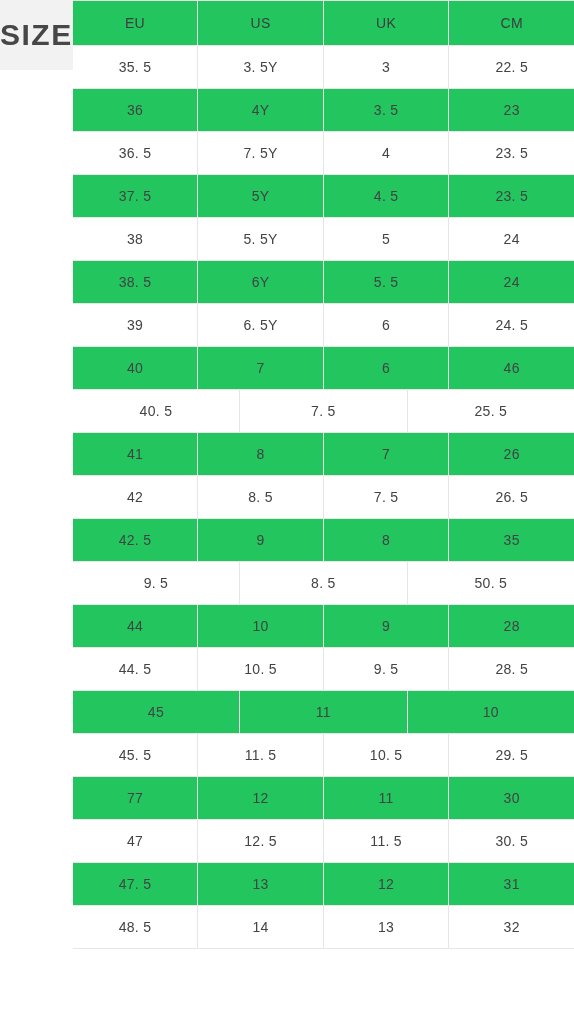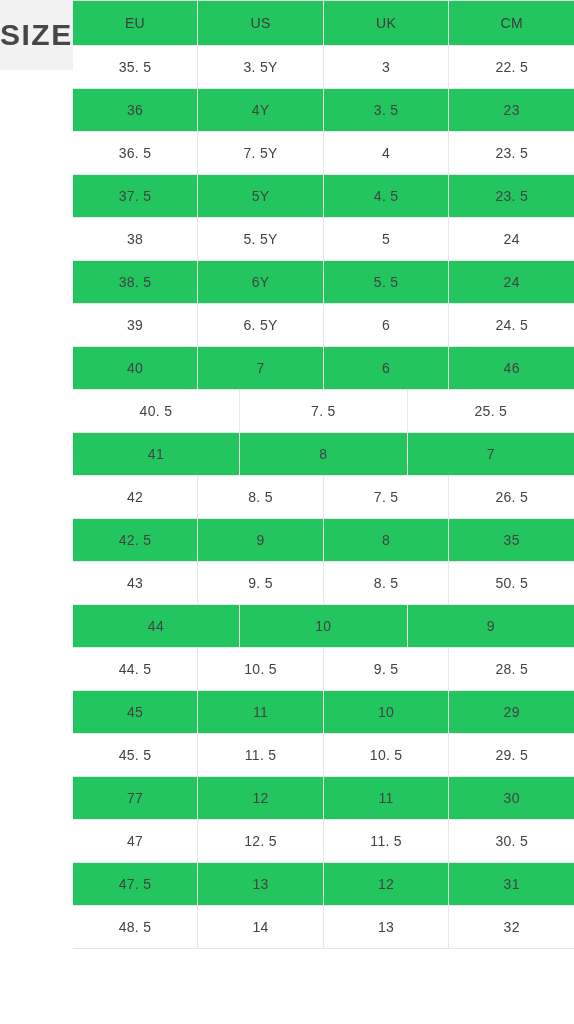--- a/index.html
+++ b/index.html
@@ -158,55 +158,55 @@
         </div>
         <div class="row data-row">
           <div class="cell">40. 5</div>
           <div class="cell">7. 5</div>
           <div class="cell">25. 5</div>
         </div>
         <div class="row data-row striped">
           <div class="cell">41</div>
           <div class="cell">8</div>
           <div class="cell">7</div>
+          <div class="cell">26</div>
         </div>
         <div class="row data-row">
           <div class="cell">42</div>
           <div class="cell">8. 5</div>
           <div class="cell">7. 5</div>
           <div class="cell">26. 5</div>
         </div>
         <div class="row data-row striped">
           <div class="cell">42. 5</div>
           <div class="cell">9</div>
           <div class="cell">8</div>
           <div class="cell">35</div>
         </div>
         <div class="row data-row">
-          <div class="cell">43</div>
           <div class="cell">9. 5</div>
           <div class="cell">8. 5</div>
           <div class="cell">50. 5</div>
         </div>
         <div class="row data-row striped">
           <div class="cell">44</div>
           <div class="cell">10</div>
           <div class="cell">9</div>
+          <div class="cell">28</div>
         </div>
         <div class="row data-row">
           <div class="cell">44. 5</div>
           <div class="cell">10. 5</div>
           <div class="cell">9. 5</div>
           <div class="cell">28. 5</div>
         </div>
         <div class="row data-row striped">
           <div class="cell">45</div>
           <div class="cell">11</div>
           <div class="cell">10</div>
-          <div class="cell">29</div>
         </div>
         <div class="row data-row">
           <div class="cell">45. 5</div>
           <div class="cell">11. 5</div>
           <div class="cell">10. 5</div>
           <div class="cell">29. 5</div>
         </div>
         <div class="row data-row striped">
           <div class="cell">77</div>
           <div class="cell">12</div>

